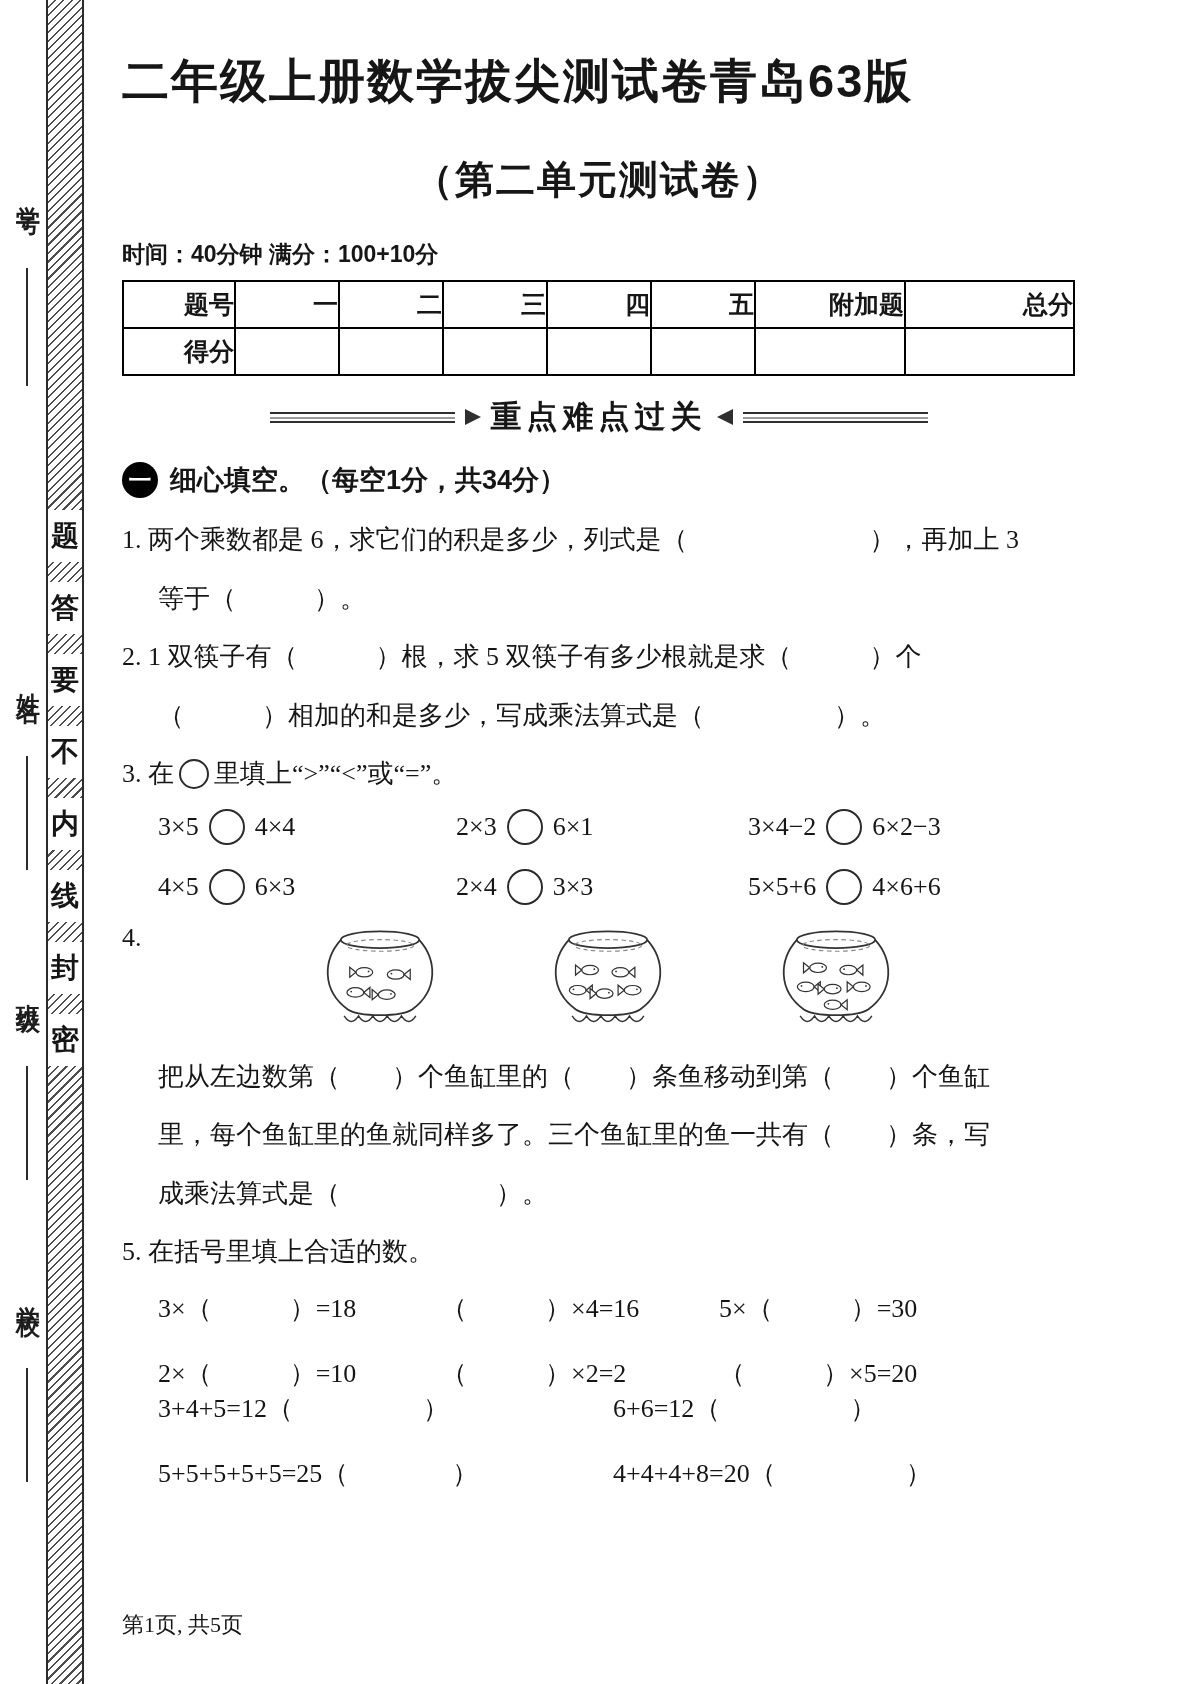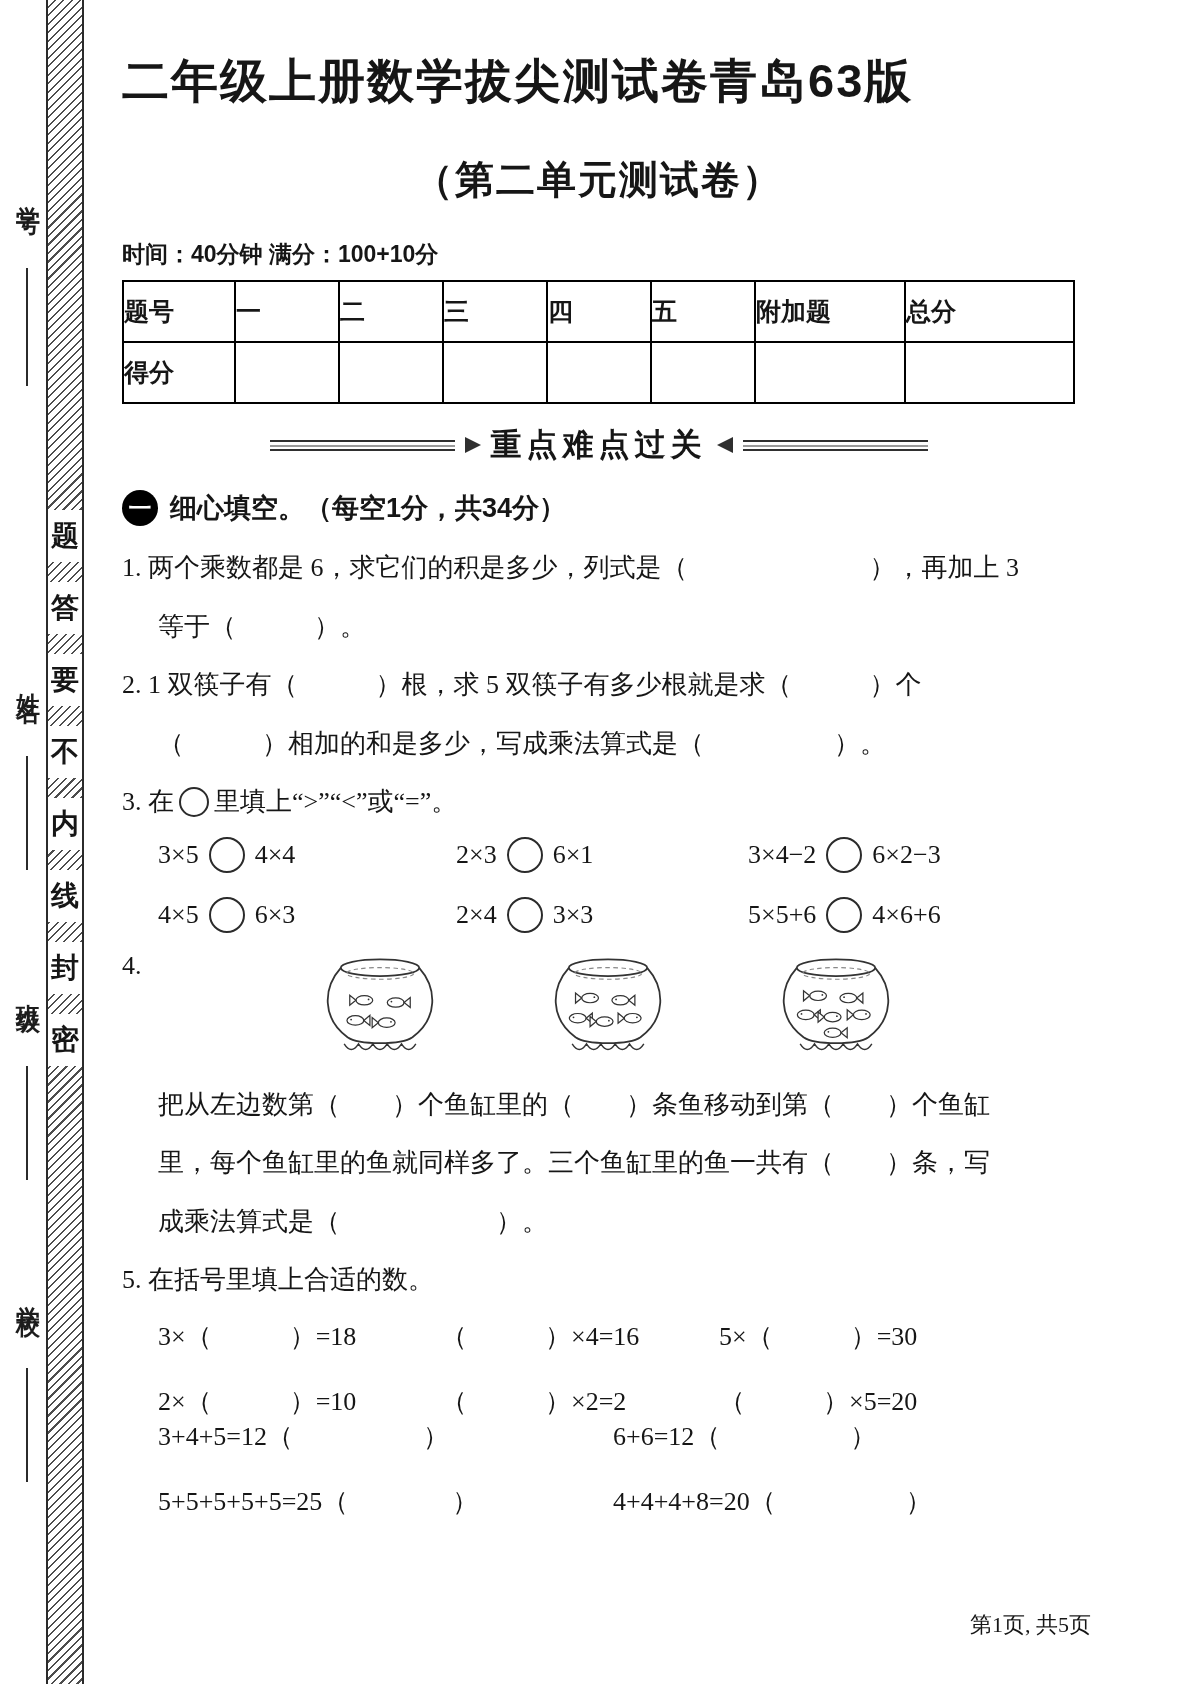--- a/index.html
+++ b/index.html
@@ -20,21 +20,21 @@
   
   .main{position:absolute;left:122px;top:0;width:953px;height:1684px;}
   .title{margin-top:50px;text-align:left;font-family:"Liberation Sans","DejaVu Sans",sans-serif;
     font-weight:900;font-size:47px;letter-spacing:2px;}
   .subtitle{margin-top:40px;text-align:center;font-family:"Liberation Sans","DejaVu Sans",sans-serif;
     font-weight:900;font-size:39px;letter-spacing:2px;}
   .exam-info{margin-top:32px;font-family:"Liberation Sans","DejaVu Sans",sans-serif;
     font-weight:700;font-size:23px;padding-right:4px;}
 
   table.score-table{margin-top:10px;width:100%;border-collapse:collapse;}
-  .score-table td{border:2.2px solid #000;height:61px;text-align:left;
+  .score-table td{border:2.2px solid #000;height:47px;text-align:right;
     font-family:"Liberation Sans","DejaVu Sans",sans-serif;font-weight:700;font-size:25px;}
 
   .banner{margin-top:20px;display:flex;align-items:center;justify-content:center;gap:10px;}
   .banner-line{width:185px;height:11px;
     background:linear-gradient(#2f2f2f 0 2px,transparent 2px 4.5px,#9a9a9a 4.5px 6.5px,transparent 6.5px 9px,#2f2f2f 9px 11px);}
   .brush-icon{width:0;height:0;border-top:8px solid transparent;border-bottom:8px solid transparent;}
   .brush-left{border-left:16px solid #2f2f2f;}
   .brush-right{border-right:16px solid #2f2f2f;}
   .banner-text{font-family:"Liberation Sans","DejaVu Sans",sans-serif;font-weight:900;font-size:31px;letter-spacing:5px;}
 
@@ -58,21 +58,21 @@
   .q-num{font-size:26px;flex:0 0 auto;}
   .bowls{flex:1;display:flex;justify-content:center;gap:78px;}
   .bowl{width:150px;height:112px;}
   .bowl svg{width:100%;height:100%;}
 
   .q5-grid{margin-top:22px;padding-left:36px;display:grid;grid-template-columns:283px 278px 1fr;
     row-gap:30px;font-size:26px;}
   .q6-grid{padding-left:36px;display:grid;grid-template-columns:455px 1fr;
     row-gap:30px;font-size:26px;}
 
-  .footer{position:absolute;left:16px;bottom:44px;width:100%;text-align:right;font-size:22px;}
+  .footer{position:absolute;left:0;bottom:44px;width:100%;text-align:left;font-size:22px;}
 </style>
 </head>
 <body>
 
 <aside>
   <div class="hatch-band"></div>
 
   <div class="side-label" style="top:186px">学号</div>
   <div class="fill-line" style="top:268px;height:118px"></div>
 

